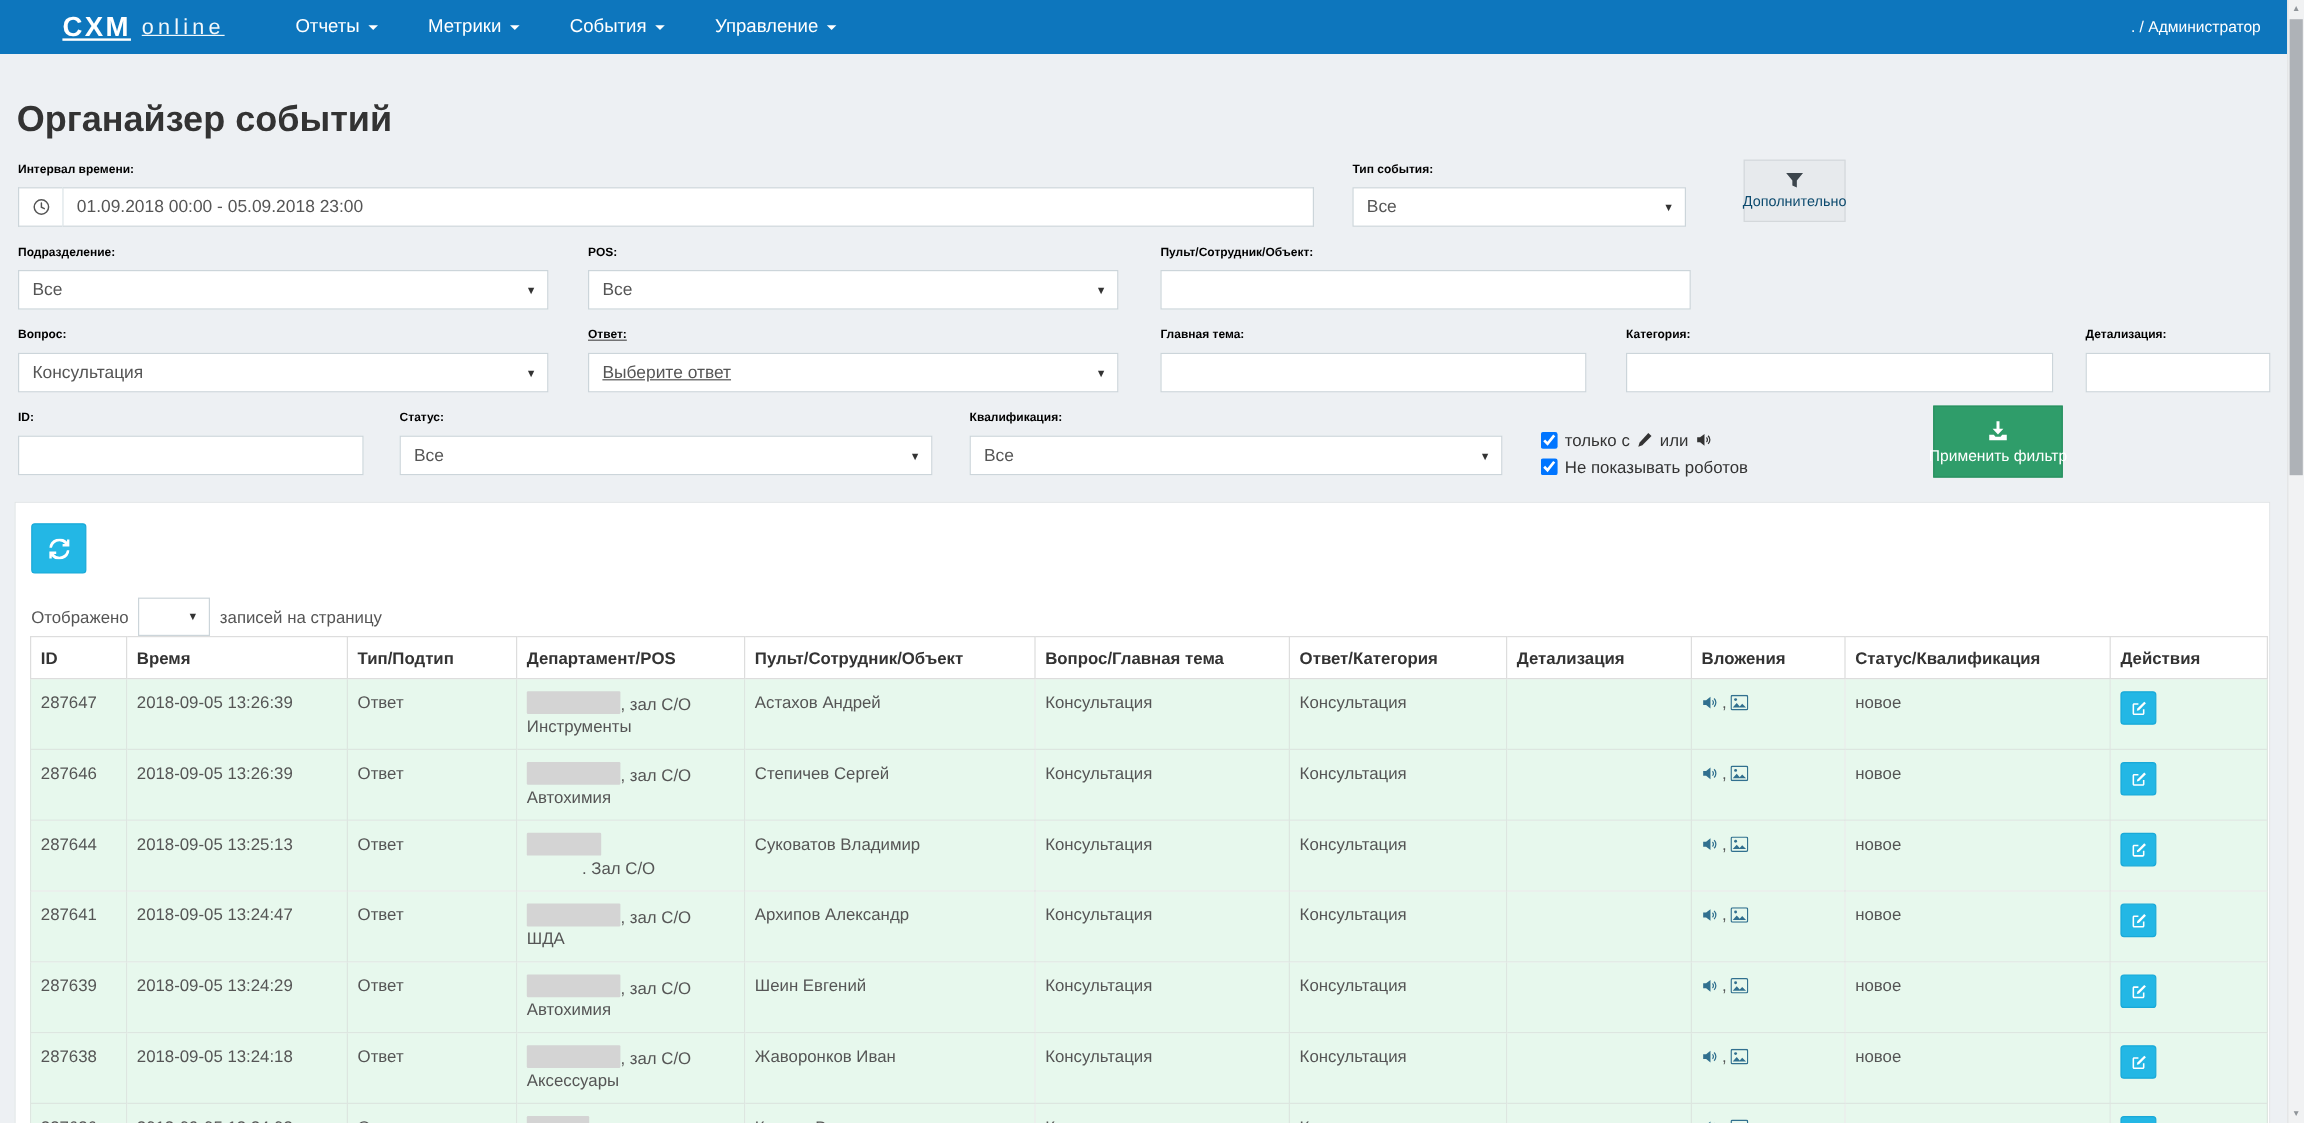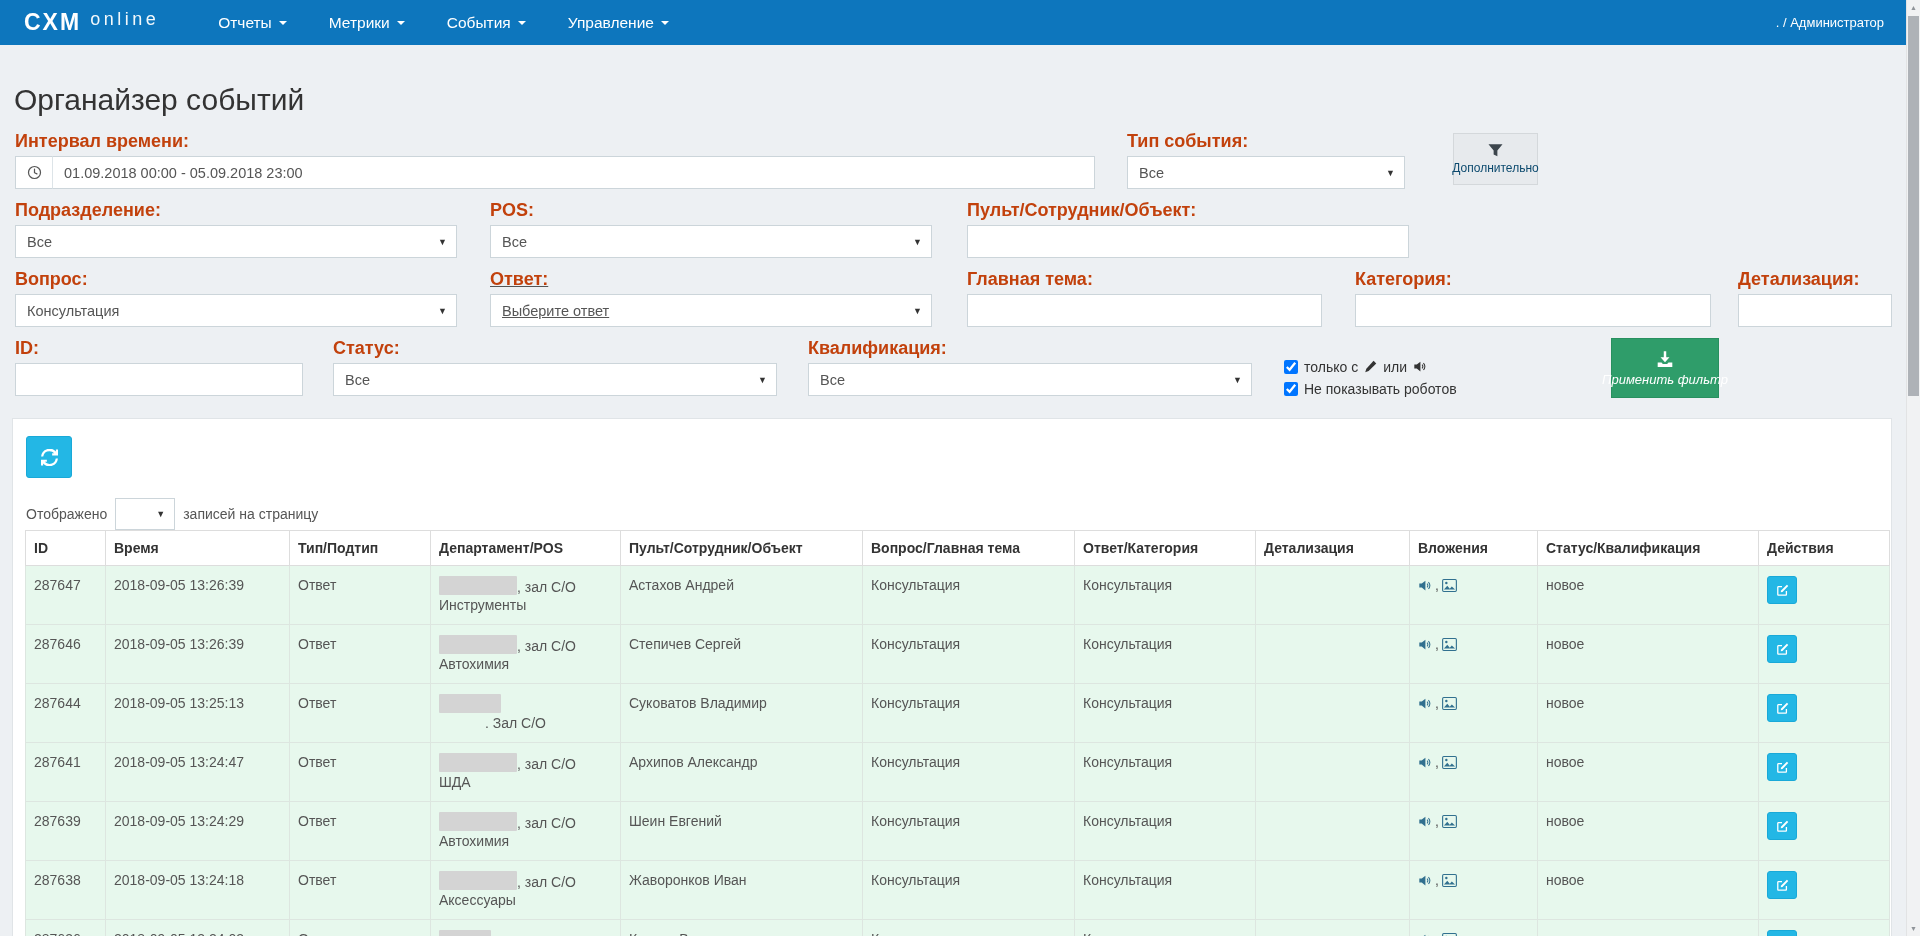--- a/index.html
+++ b/index.html
@@ -10,21 +10,21 @@
     color: #555;
   }
 
   
   .navbar {
     height: 45px; width: 1906px;
     background: #0d76bd;
     display: flex; align-items: center;
     color: #fff;
   }
-  .logo { margin-left: 24px; display: flex; align-items: flex-start; cursor: pointer; }
+  .logo { margin-left: 52px; display: flex; align-items: center; cursor: pointer; text-decoration: underline; }
   .logo-cxm { font-size: 23px; font-weight: 800; letter-spacing: 2px; }
   .logo-online { font-size: 18px; font-weight: 300; letter-spacing: 3.5px; margin-left: 9px; text-transform: lowercase; opacity: .95; }
   .nav-menu { display: flex; list-style: none; margin-left: 38px; height: 100%; }
   .nav-item {
     display: flex; align-items: center; padding: 0 21px;
     font-size: 15.5px; cursor: pointer; white-space: nowrap;
   }
   .caret {
     display: inline-block; margin-left: 7px;
     border-top: 4px solid #fff; border-left: 4px solid transparent; border-right: 4px solid transparent;
@@ -35,24 +35,24 @@
   .scrollbar {
     position: fixed; top: 0; right: 0; width: 14px; height: 936px;
     background: #f1f2f3; border-left: 1px solid #e2e3e4; z-index: 50;
   }
   .sb-btn { height: 15px; display: flex; align-items: center; justify-content: center; font-size: 7px; color: #8f9499; }
   .sb-btn.down { position: absolute; bottom: 0; left: 0; right: 0; }
   .sb-thumb { position: absolute; top: 16px; left: 1px; width: 11px; height: 380px; background: #aeb2b7; }
 
   
   .page { position: relative; width: 1906px; height: 891px; }
-  .page-title { position: absolute; left: 14px; top: 38px; font-size: 30px; font-weight: 400; color: #333; }
+  .page-title { position: absolute; left: 14px; top: 38px; font-size: 30px; font-weight: 700; color: #333; }
 
   .fgroup { position: absolute; }
-  .flabel { display: block; font-size: 18px; font-weight: 700; color: #c2410c; line-height: 17px; margin-bottom: 6px; white-space: nowrap; }
+  .flabel { display: block; font-size: 10px; font-weight: 700; color: #000000; line-height: 17px; margin-bottom: 6px; white-space: nowrap; }
   .control {
     height: 33px; width: 100%; background: #fff;
     border: 1px solid #ccd5da; font-size: 14.5px; color: #555;
     display: flex; align-items: center; padding: 11px 11px;
   }
   input.control { display: block; padding: 0 11px; }
   .sel { position: relative; cursor: pointer; }
   .sel-caret { position: absolute; right: 9px; top: 50%; transform: translateY(-50%); font-size: 9px; color: #333; }
 
   
@@ -87,21 +87,21 @@
 
   .checks { position: absolute; left: 1284px; top: 313px; font-size: 14px; color: #333; }
   .check-row { display: flex; align-items: center; gap: 6px; height: 17px; margin-bottom: 5px; white-space: nowrap; }
   .check-row input { width: 14px; height: 14px; cursor: pointer; }
   .check-row svg { flex: 0 0 auto; }
 
   .btn-apply {
     position: absolute; left: 1611px; top: 293px; width: 108px; height: 60px;
     background: #2f9d6a; border: 1px solid #28905f; color: #fff; cursor: pointer;
     display: flex; flex-direction: column; align-items: center; justify-content: center; gap: 4px;
-    font-size: 13px; font-family: inherit; white-space: nowrap; font-style: italic;
+    font-size: 13px; font-family: inherit; white-space: nowrap;
   }
 
   
   .card {
     position: absolute; left: 12px; top: 373px; width: 1880px; height: 720px;
     background: #fff; border: 1px solid #e0e4e7;
   }
   .btn-refresh {
     margin: 17px 0 0 13px; width: 46px; height: 42px;
     background: #23b7e5; border: 1px solid #19a9d8; border-radius: 3px; cursor: pointer;

